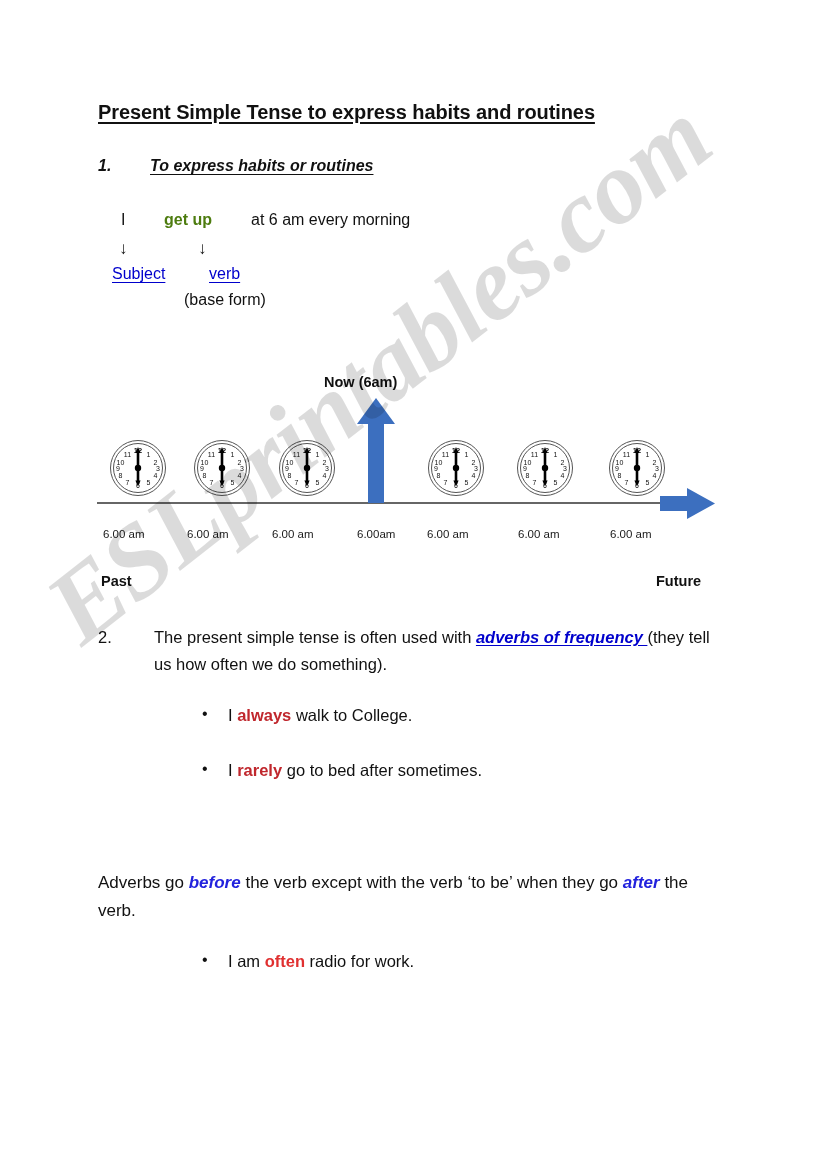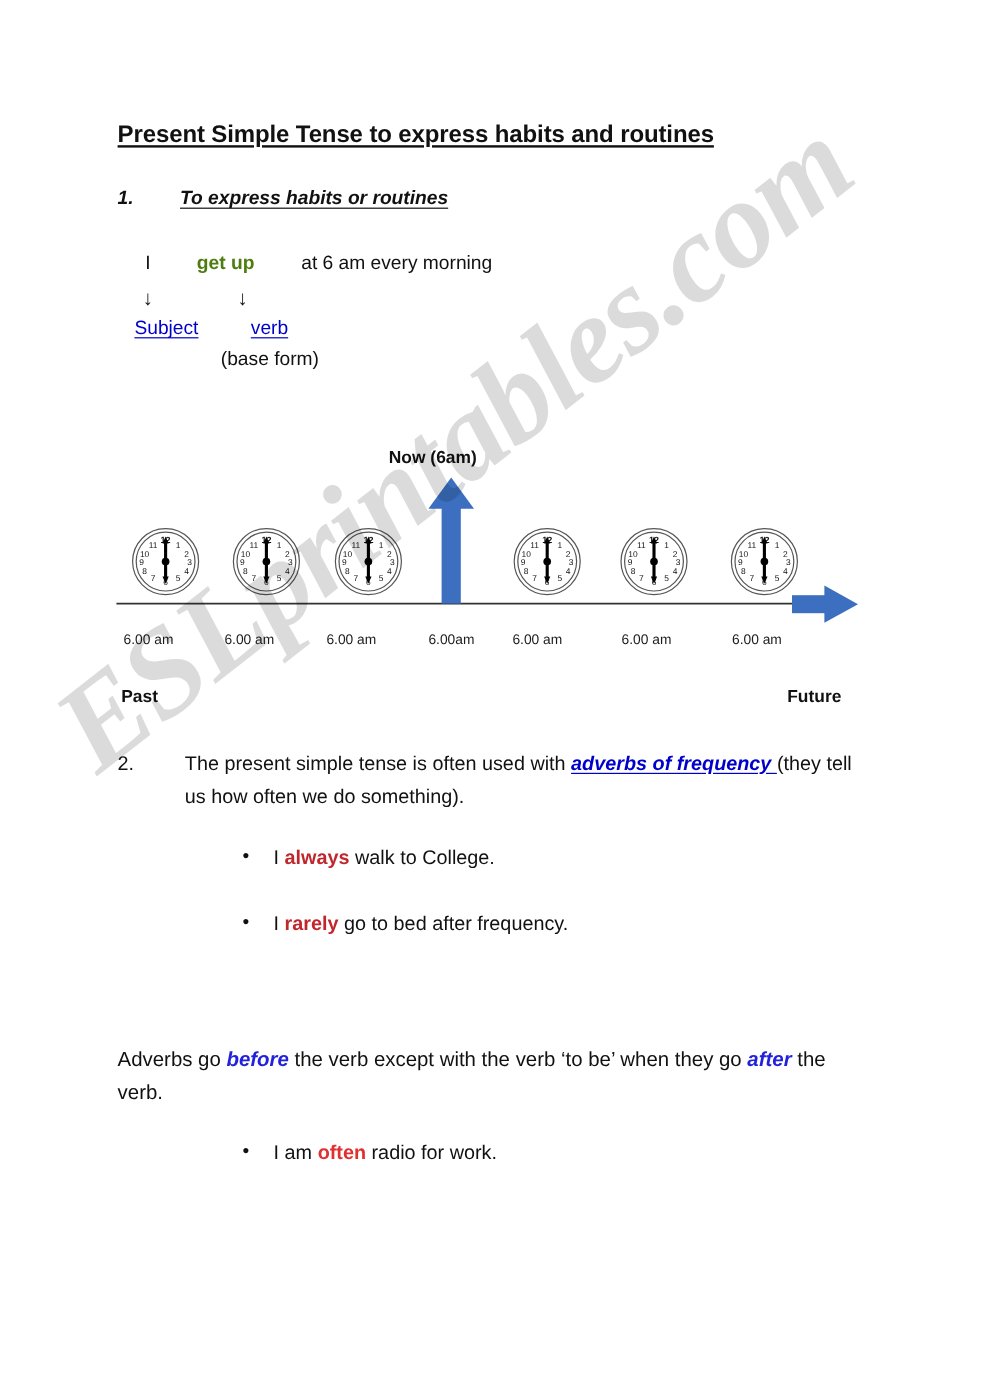--- a/index.html
+++ b/index.html
@@ -331,21 +331,21 @@
   <div class="tl-past">Past</div>
   <div class="tl-future">Future</div>
 
   <div class="section-2">
     <span class="num2">2.</span>
     <span class="body2"><span>The present simple tense is often used with </span><span class="blue-em">adverbs of frequency </span><span>(they tell us how often we do something).</span></span>
   </div>
 
   <div class="bullets">
     <div class="bullet"><span>I </span><span class="red-em">always</span><span> walk to College.</span></div>
-    <div class="bullet"><span>I </span><span class="red-em">rarely</span><span> go to bed after frequency.</span></div>
+    <div class="bullet"><span>I </span><span class="red-em">rarely</span><span> go to bed after sometimes.</span></div>
   </div>
 
   <div class="para-adverbs"><span>Adverbs go </span><span class="blue-em-plain">before</span><span> the verb except with the verb ‘to be’ when they go </span><span class="blue-em-plain">after</span><span> the verb.</span></div>
 
   <div class="bullet-last"><span>I am </span><span class="red-em-bright">often</span><span> radio for work.</span></div>
 
 </div>
 
 <div id="watermark">
   <div class="wm-text">ESLprintables.com</div>

